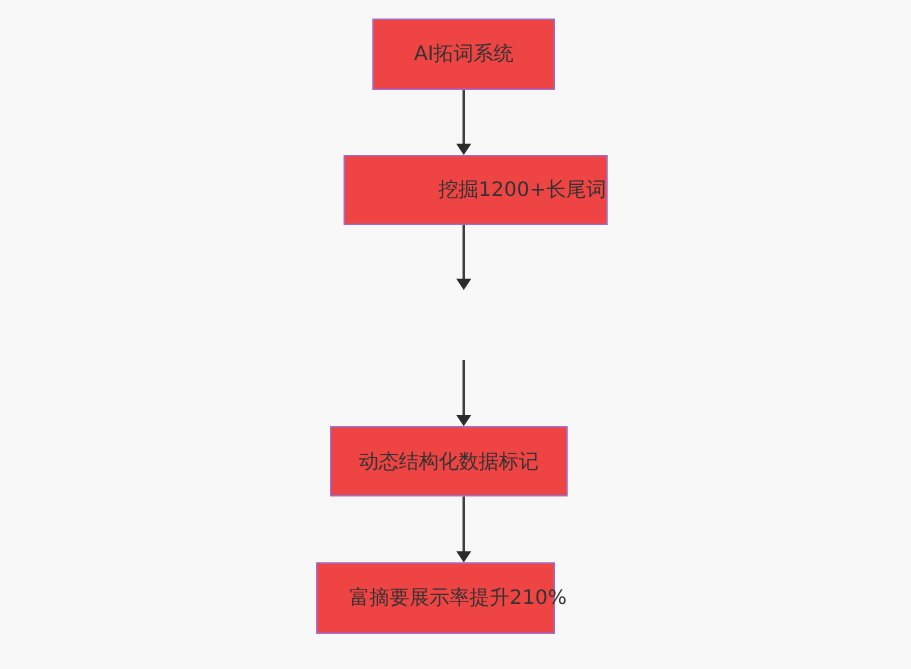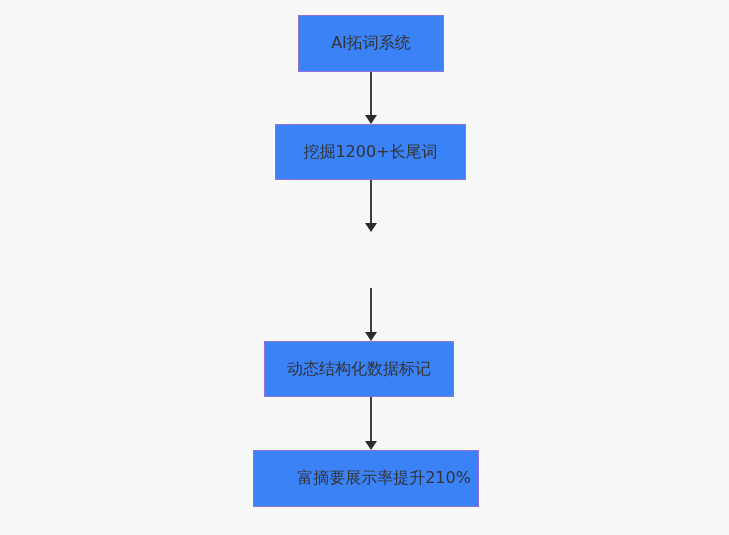--- a/index.html
+++ b/index.html
@@ -22,35 +22,35 @@
     position: absolute;
     left: 0;
     top: 0;
     width: 729px;
     height: 535px;
     pointer-events: none;
   }
   .node {
     position: absolute;
     box-sizing: border-box;
-    background: #3b82f6;
+    background: #ef4444;
     border: 1.5px solid #9370DB;
     color: #333333;
     font-size: 16px;
     display: flex;
     align-items: center;
     justify-content: center;
     text-align: center;
     white-space: nowrap;
   }
   .node-1 { left: 298px; top: 15px;  width: 146px; height: 57px; }
-  .node-2 { left: 275px; top: 124px; width: 191px; height: 56px; }
+  .node-2 { left: 275px; top: 124px; width: 211px; height: 56px; justify-content: flex-end; }
   .node-3 { left: 260px; top: 232px; width: 221px; height: 56px; }
   .node-4 { left: 264px; top: 341px; width: 190px; height: 56px; }
-  .node-5 { left: 253px; top: 450px; width: 226px; height: 57px; padding-left: 36px; }
+  .node-5 { left: 253px; top: 450px; width: 191px; height: 57px; padding-left: 36px; }
 </style>
 </head>
 <body>
 
 <div class="canvas">
 
   <svg class="edges-layer" width="729" height="535" viewBox="0 0 729 535" xmlns="http://www.w3.org/2000/svg">
     <g>
       <line x1="371" y1="72" x2="371" y2="116" stroke="#3f3f3f" stroke-width="2"></line>
       <polygon points="365,115 377,115 371,124" fill="#2b2b2b"></polygon>

